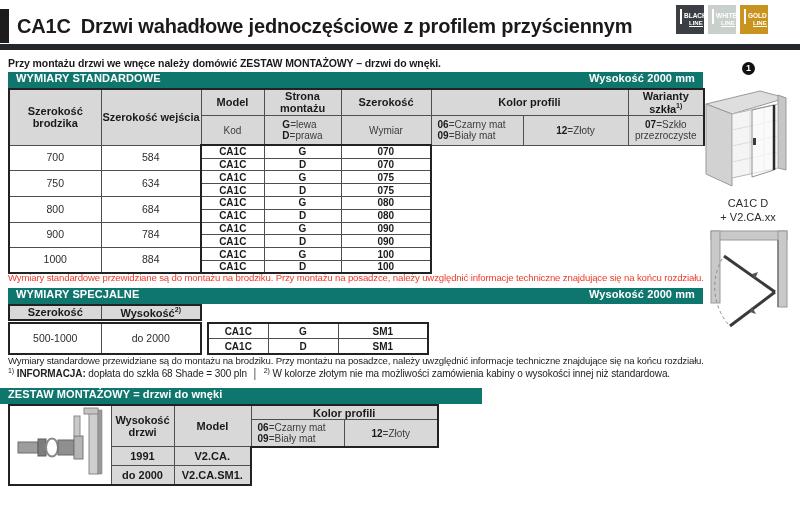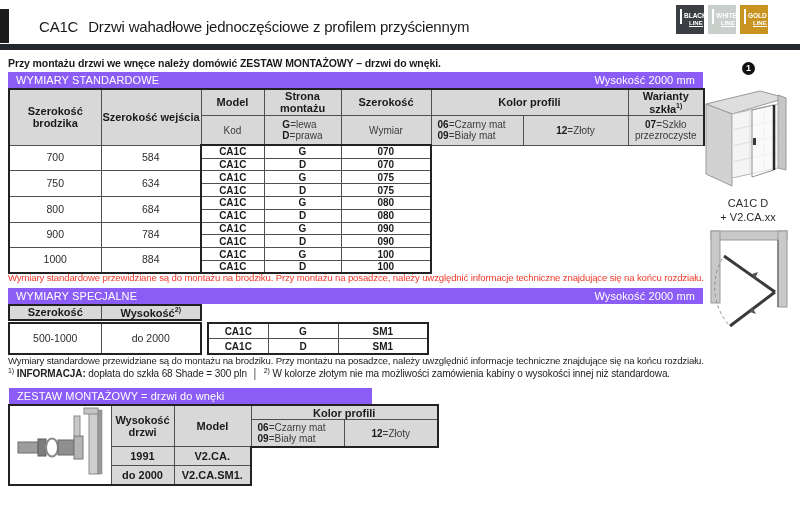--- a/index.html
+++ b/index.html
@@ -2,38 +2,38 @@
 <html><head>
 <meta charset="utf-8">
 <style>
   html,body{margin:0;padding:0;background:#ffffff;}
   #page{position:relative;width:800px;height:511px;background:#ffffff;overflow:hidden;
         font-family:"Liberation Sans","DejaVu Sans",sans-serif;color:#1a1a1a;}
 
   
   .title-wrap{position:absolute;left:0;top:9px;height:34px;display:flex;align-items:center;}
   .title-accent{width:9px;height:34px;background:#1c1c1c;}
-  .title-text{padding-left:30px;font-size:15px;font-weight:normal;letter-spacing:-0.2px;white-space:nowrap;}
+  .title-text{padding-left:8px;font-size:20px;font-weight:bold;letter-spacing:-0.2px;white-space:nowrap;}
   .title-code{margin-right:10px;}
   .badges{position:absolute;left:676px;top:5px;display:flex;gap:4px;}
   .badge{width:28px;height:29px;position:relative;color:#fff;}
   .badge-black{background:#3b3f43;}
   .badge-white{background:#c9cfcb;}
   .badge-gold{background:#c8931f;}
   .badge .vbar{position:absolute;left:4px;top:4px;width:2px;height:15px;background:#fff;}
   .badge .t1{position:absolute;left:8px;top:7px;font-size:6.5px;font-weight:bold;}
   .badge .t2{position:absolute;left:13px;top:15px;font-size:6px;font-weight:bold;border-bottom:1px solid #fff;}
   .top-rule{position:absolute;left:0;top:44px;width:800px;height:6px;background:#24272b;}
   .intro{position:absolute;left:8px;top:57px;font-size:10.5px;font-weight:600;letter-spacing:-0.1px;white-space:nowrap;}
   .intro b{font-weight:800;}
 
   
-  .secbar{position:absolute;height:16px;background:#8b5cf6;color:#fff;display:flex;
-          justify-content:space-between;align-items:center;padding:0 8px;box-sizing:border-box;
-          font-size:11px;font-weight:normal;letter-spacing:0.1px;}
+  .secbar{position:absolute;height:16px;background:#0f766e;color:#fff;display:flex;
+          justify-content:space-between;padding:0 8px;box-sizing:border-box;
+          font-size:11px;font-weight:bold;letter-spacing:0.1px;}
 
   
   table.t{border-collapse:collapse;table-layout:fixed;position:absolute;}
   table.t td{border:1px solid #4f4f4f;padding:0;text-align:center;vertical-align:middle;
              overflow:hidden;line-height:1.1;}
   .g{background:#d8d8d8;}
   .void{border:none !important;background:#fff;}
   .bt2{border-top:2px solid #222 !important;} .bl2{border-left:2px solid #222 !important;}
   .br2{border-right:2px solid #222 !important;} .bb2{border-bottom:2px solid #222 !important;}
   .ml2{border-left:2px solid #222 !important;} .mr2{border-right:2px solid #222 !important;}
@@ -277,21 +277,21 @@
 
   <div class="note note-blk" style="top:355px;">Wymiary standardowe przewidziane są do montażu na brodziku. Przy montażu na posadzce, należy uwzględnić informacje techniczne znajdujące się na końcu rozdziału.</div>
 
   <div class="info" style="top:367px;">
     <sup>1)</sup>
     <b>INFORMACJA:</b><span> dopłata do szkła 68 Shade = 300 pln</span>
     &nbsp;<span>│</span>&nbsp;
     <sup>2)</sup><span> W kolorze złotym nie ma możliwości zamówienia kabiny o wysokości innej niż standardowa.</span>
   </div>
 
-  <div class="secbar" style="left:9px;top:388px;width:363px;justify-content:flex-start;">
+  <div class="secbar" style="left:0;top:388px;width:482px;justify-content:flex-start;">
     <span>ZESTAW MONTAŻOWY = drzwi do wnęki</span>
   </div>
 
   <table class="t" style="left:8px;top:404px;width:429px;">
     <colgroup>
       <col style="width:102px">
         <col style="width:63px">
         <col style="width:77px">
       <col style="width:93px">
         <col style="width:94px">

